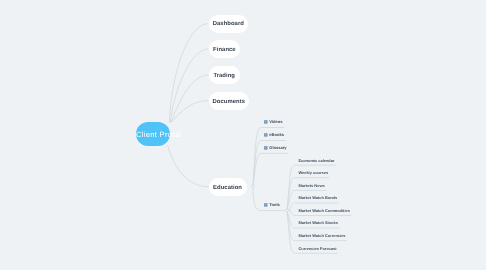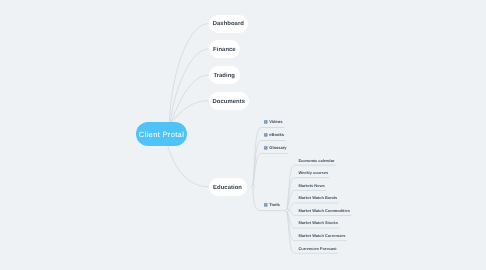--- a/index.html
+++ b/index.html
@@ -4,23 +4,23 @@
 <title>Mind Map</title>
 <style>
   html,body{margin:0;padding:0;}
   body{width:486px;height:270px;background:#eff2f5;overflow:hidden;
        font-family:"Liberation Sans",sans-serif;-webkit-font-smoothing:antialiased;text-rendering:geometricPrecision;}
   #canvas{position:relative;width:486px;height:270px;}
   svg.links{position:absolute;left:0;top:0;width:486px;height:270px;pointer-events:none;}
   .node{position:absolute;box-sizing:border-box;}
 
   .root-node{
-    left:136px;top:122px;width:51px;height:24px;
+    left:136px;top:122px;width:34px;height:24px;
     background:#4fc3f7;border-radius:999px;
-    display:flex;align-items:center;justify-content:center;
+    display:flex;align-items:center;justify-content:flex-start;
   }
   .root-label{color:#ffffff;font-size:7.6px;letter-spacing:.3px;white-space:nowrap;}
 
   .pill{
     background:#ffffff;border-radius:999px;
     display:flex;align-items:center;justify-content:center;
     height:17.8px;
   }
   .pill-label{color:#37424e;font-size:5.9px;font-weight:700;white-space:nowrap;letter-spacing:.05px;position:relative;top:0.8px;}
 

